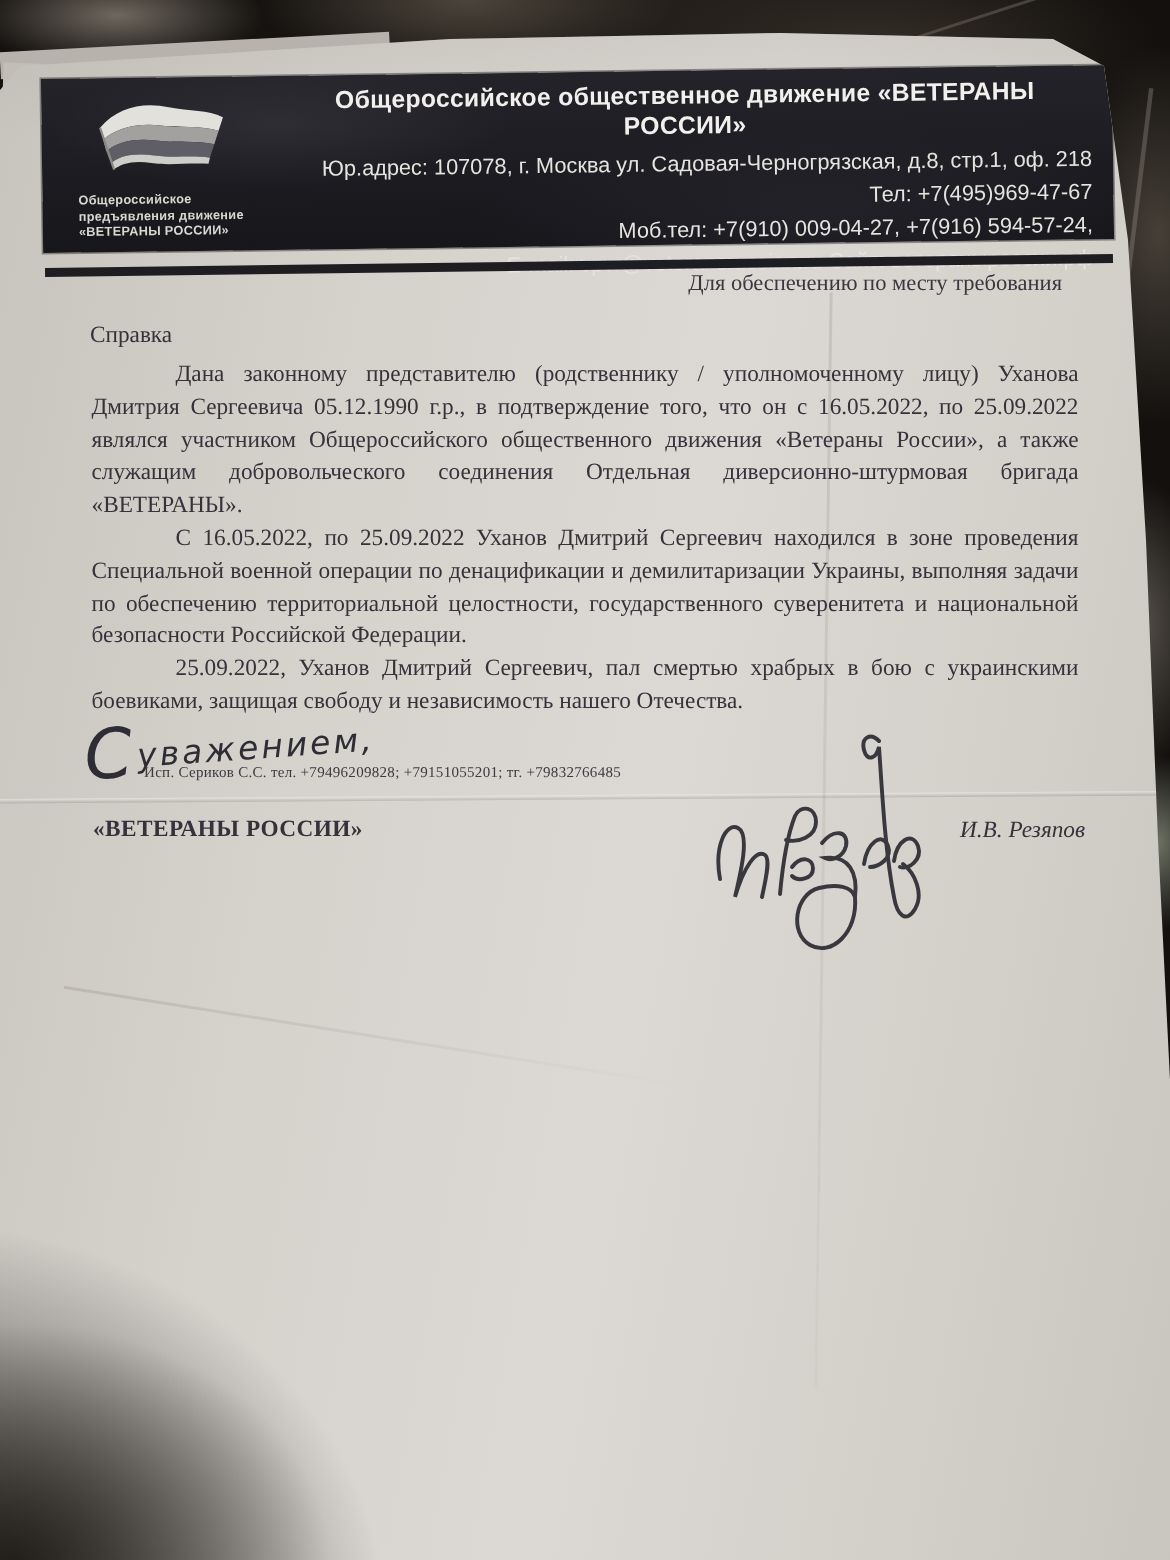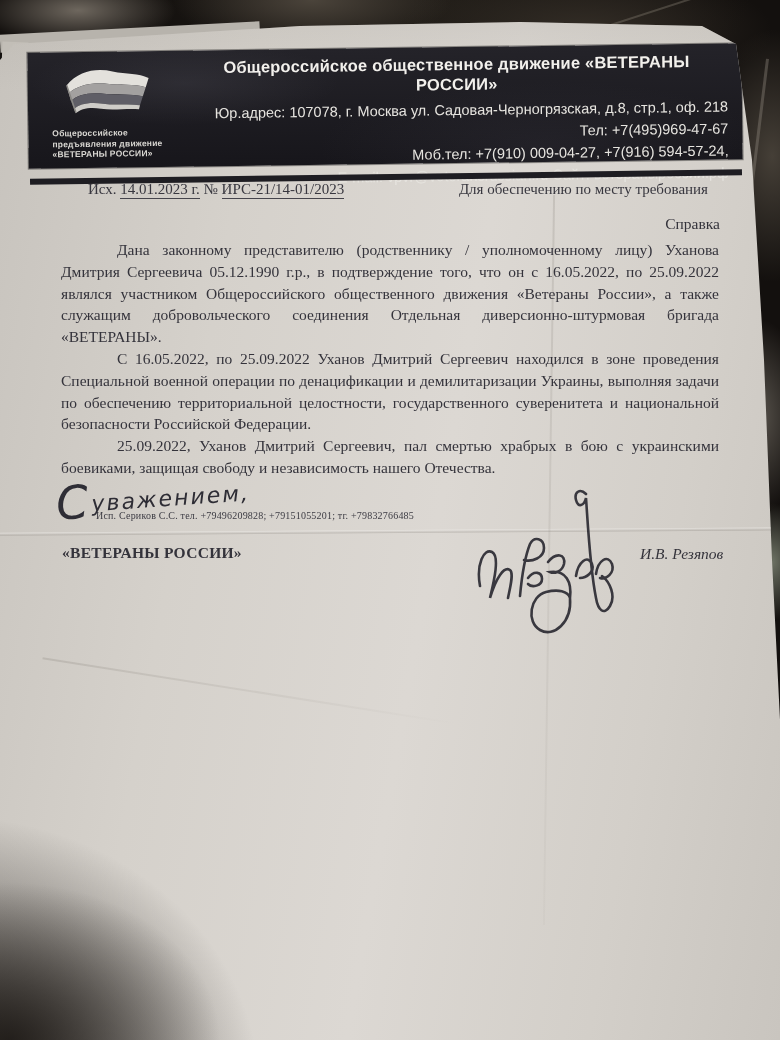--- a/index.html
+++ b/index.html
@@ -50,21 +50,21 @@
     letter-spacing:.2px;color:#f2f0ec;margin-bottom:5px;}
   .bline{text-align:right;font-size:14.5px;line-height:22px;color:#e6e4df;}
 
   .sep{position:absolute;left:30px;top:174px;width:712px;height:6px;background:#1e1d22;transform:rotate(-0.75deg);}
 
   .refrow{position:absolute;left:0;top:181px;width:780px;height:20px;font-size:15px;color:#38373f;}
   .ref-left{position:absolute;left:88px;top:0;}
   .ref-right{position:absolute;right:72px;top:0;}
   .u{border-bottom:1.2px solid #45444c;padding-bottom:1px;}
 
-  .doc-title{position:absolute;left:60px;top:215px;width:660px;text-align:right;font-size:15.5px;color:#34333b;}
+  .doc-title{position:absolute;left:60px;top:215px;width:660px;text-align:left;font-size:15.5px;color:#34333b;}
   .bodytext{position:absolute;left:61px;top:239px;width:658px;font-size:15.5px;line-height:21.8px;
     color:#34333b;text-align:justify;font-family:Liberation Serif, serif;}
   .bodytext p{margin:0;text-indent:56px;}
   .executor{position:absolute;left:96px;top:462px;font-size:10px;color:#3c3b43;letter-spacing:.2px;margin-top:48px;}
 
   .salutation{position:absolute;left:56px;top:474px;transform:rotate(-4deg);color:#2e2d35;
     font-family:"DejaVu Sans", sans-serif;font-style:italic;white-space:nowrap;}
   .sal-initial{font-size:46px;line-height:46px;vertical-align:-6px;margin-right:3px;}
   .sal-rest{font-size:22px;letter-spacing:2px;font-weight:500;}
 
@@ -108,26 +108,20 @@
         <div class="bline">Юр.адрес: 107078, г. Москва ул. Садовая-Черногрязская, д.8, стр.1, оф. 218</div>
         <div class="bline">Тел: +7(495)969-47-67</div>
         <div class="bline">Моб.тел: +7(910) 009-04-27, +7(916) 594-57-24,</div>
         <div class="bline">E-mail: vpvr@veteransrussian.ru Сайт: ветераныроссии.рф</div>
       </div>
     </div>
 
     <div class="sep"></div>
 
     <div class="refrow">
-      <div class="ref-left">
-        <span>Исх.</span>
-        <span class="u">14.01.2023 г.</span>
-        <span>№</span>
-        <span class="u">ИРС-21/14-01/2023</span>
-      </div>
       <div class="ref-right">Для обеспечению по месту требования</div>
     </div>
 
     <div class="doc-title">Справка</div>
 
     <div class="bodytext">
       <p>Дана законному представителю (родственнику / уполномоченному лицу) Уханова Дмитрия Сергеевича 05.12.1990 г.р., в подтверждение того, что он с 16.05.2022, по 25.09.2022 являлся участником Общероссийского общественного движения «Ветераны России», а также служащим добровольческого соединения Отдельная диверсионно-штурмовая бригада «ВЕТЕРАНЫ».</p>
       <p>С 16.05.2022, по 25.09.2022 Уханов Дмитрий Сергеевич находился в зоне проведения Специальной военной операции по денацификации и демилитаризации Украины, выполняя задачи по обеспечению территориальной целостности, государственного суверенитета и национальной безопасности Российской Федерации.</p>
       <p>25.09.2022, Уханов Дмитрий Сергеевич, пал смертью храбрых в бою с украинскими боевиками, защищая свободу и независимость нашего Отечества.</p>
     </div>

